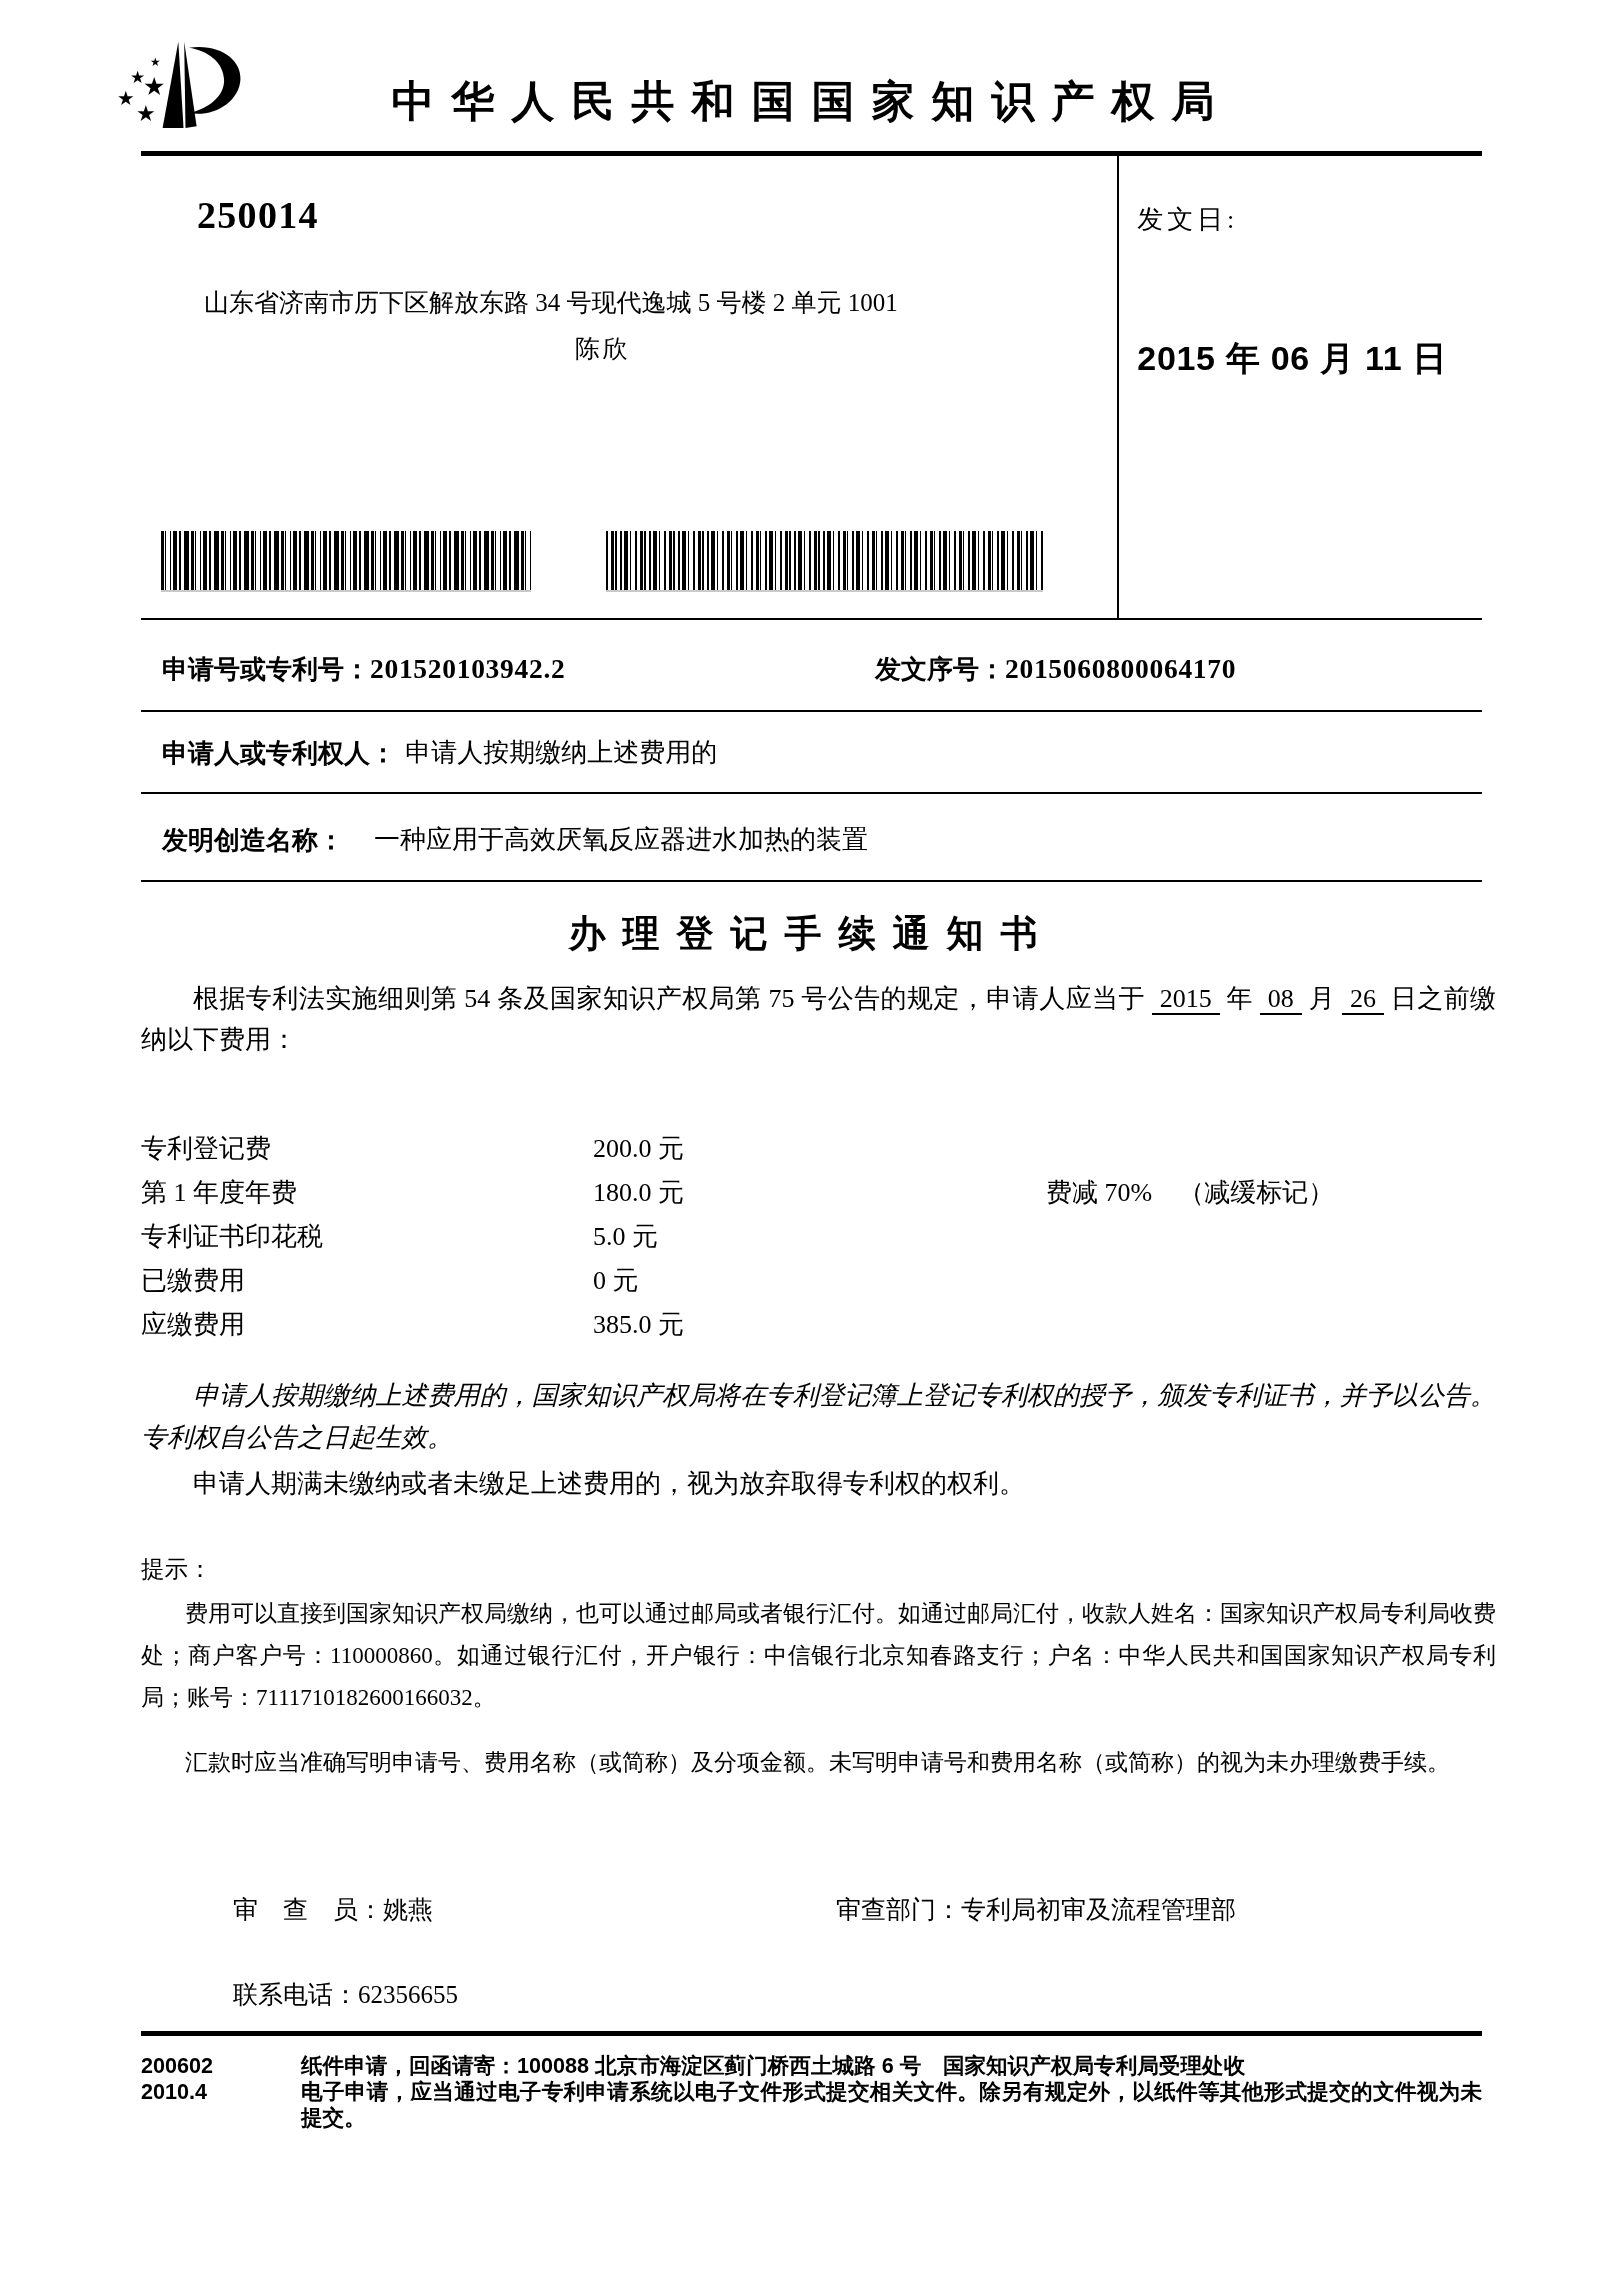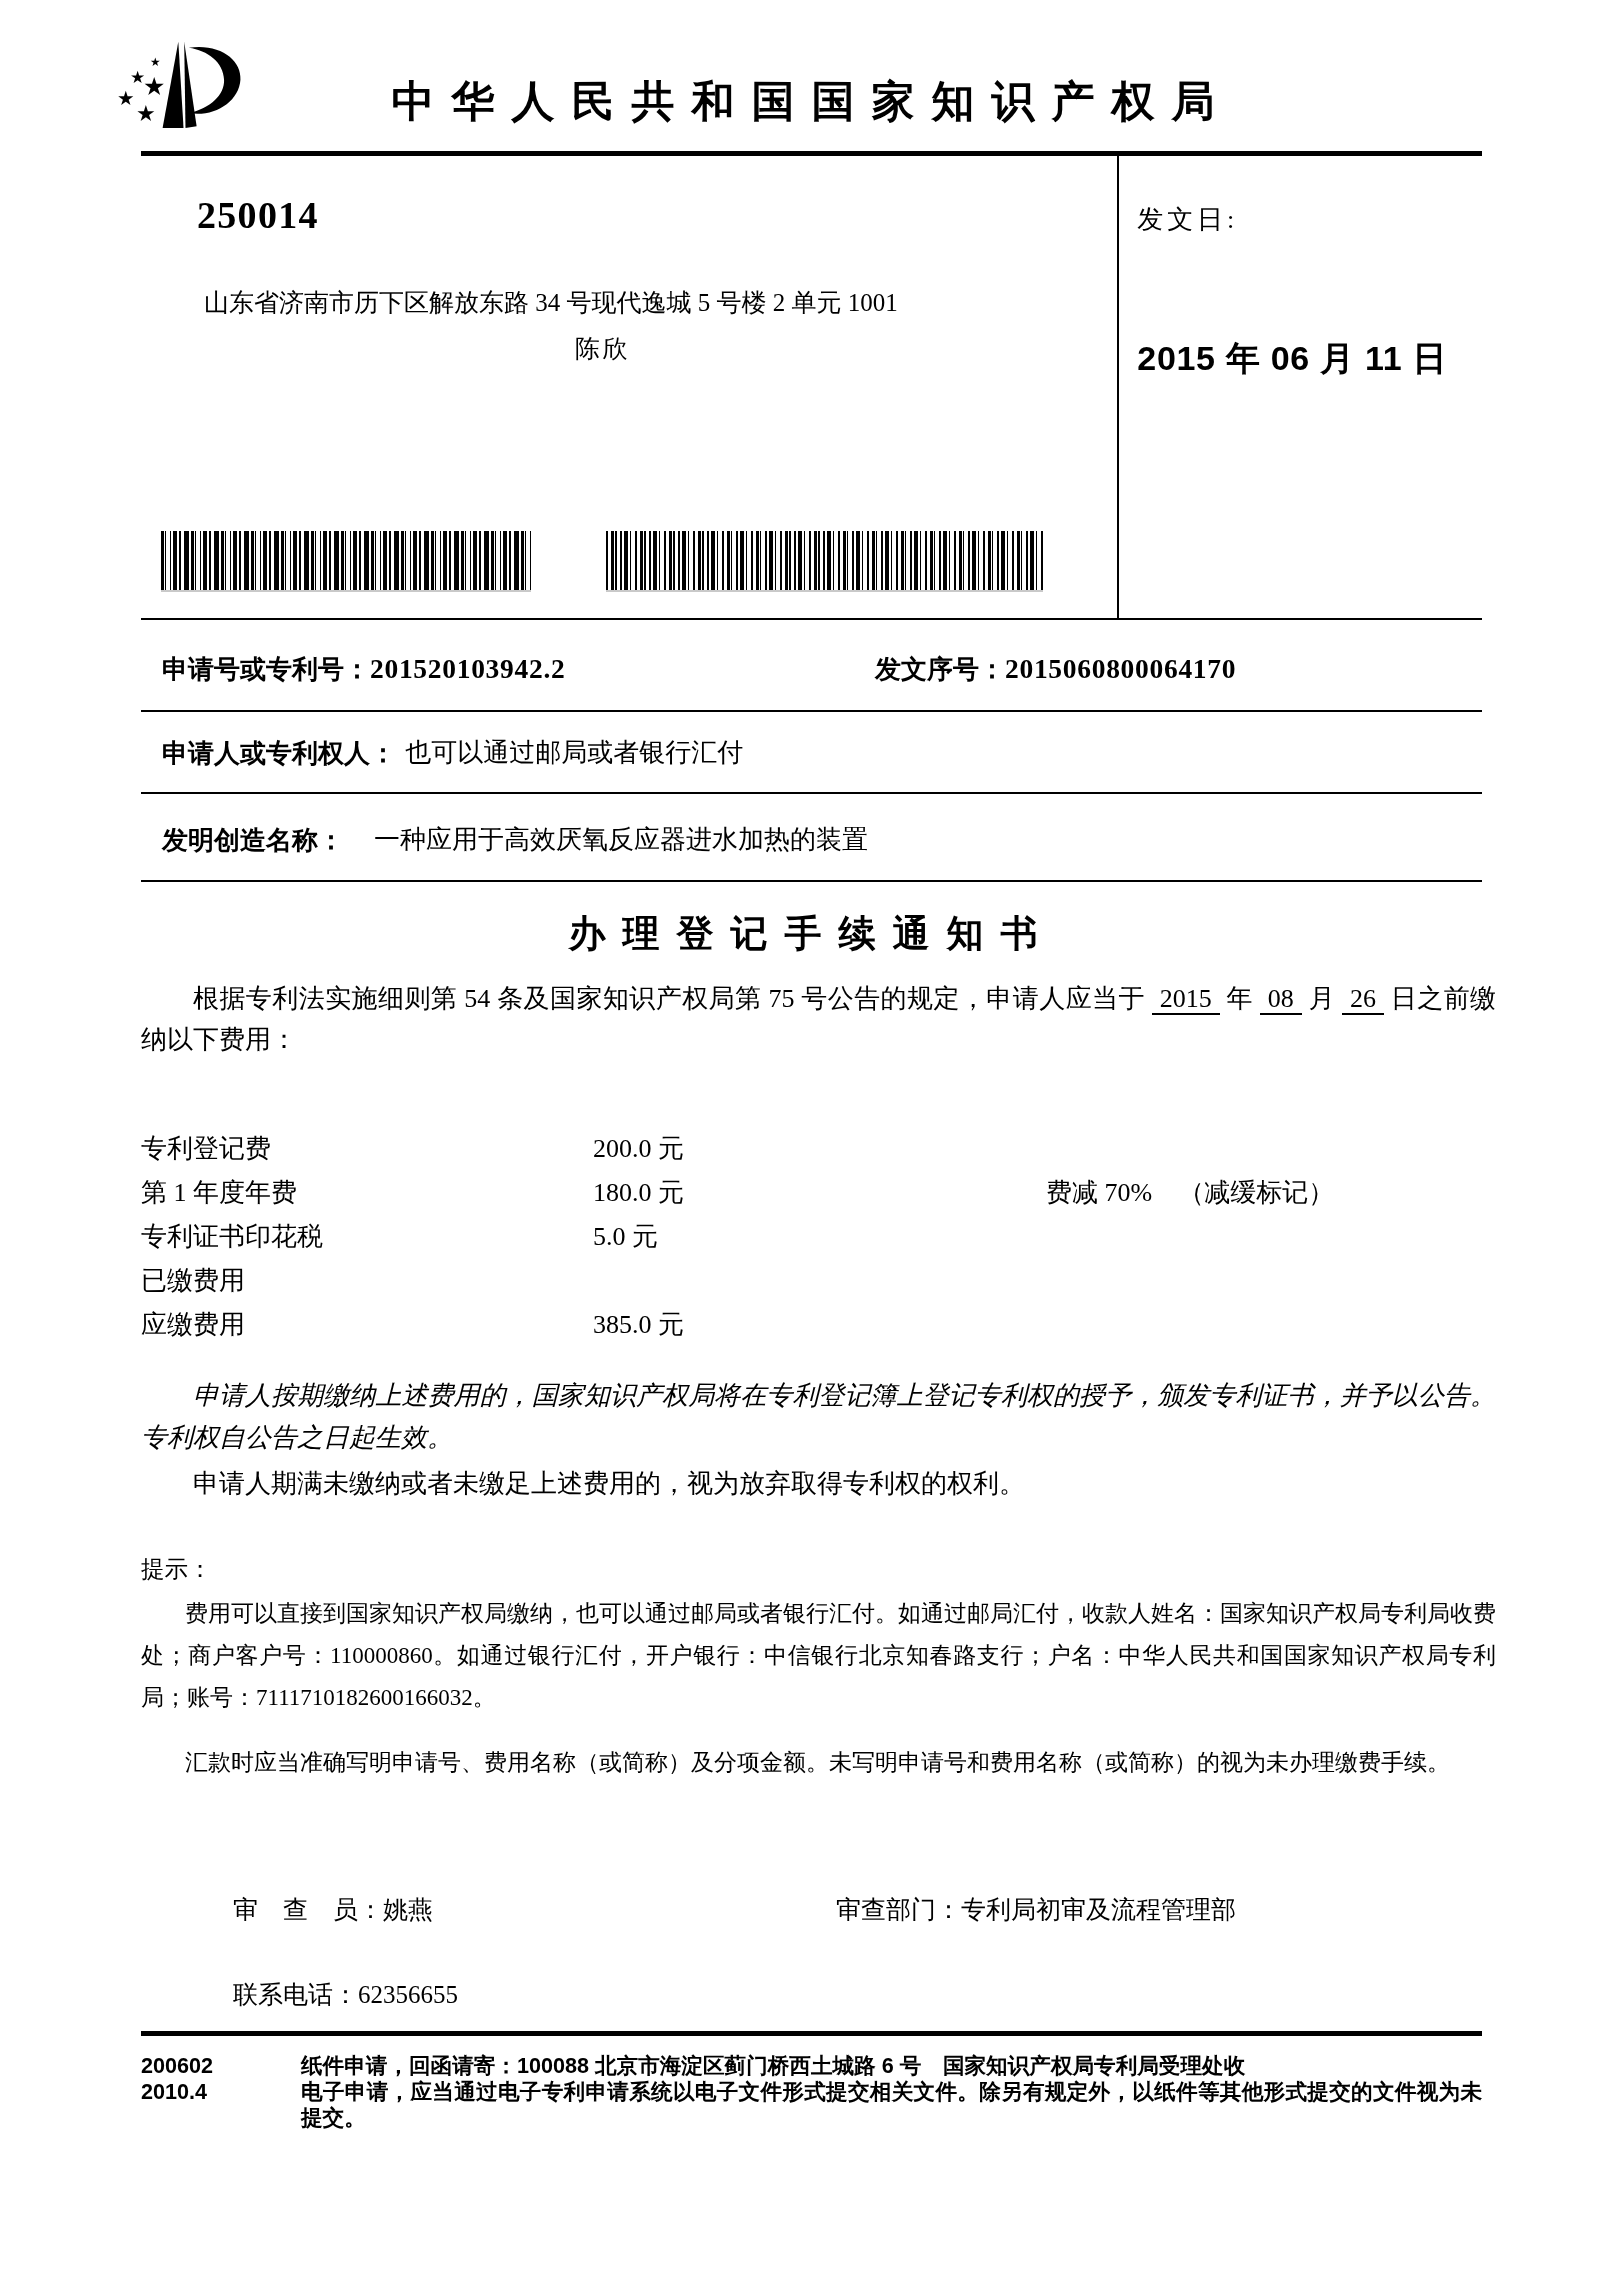--- a/index.html
+++ b/index.html
@@ -143,21 +143,21 @@
       <span class="f-num">201520103942.2</span>
     </div>
     <div class="g2">
       <span class="f-label">发文序号：</span>
       <span class="f-num">2015060800064170</span>
     </div>
   </div>
 
   <div class="field-row row-applicant">
     <span class="f-label">申请人或专利权人：</span>
-    <span class="f-text">也可以通过邮局或者银行汇付</span>
+    <span class="f-text">申请人按期缴纳上述费用的</span>
   </div>
 
   <div class="field-row row-invention">
     <span class="f-label">发明创造名称：</span>
     <span class="f-text">一种应用于高效厌氧反应器进水加热的装置</span>
   </div>
 
   <div class="notice-title">办理登记手续通知书</div>
 
   <p class="para intro"><span>根据专利法实施细则第 54 条及国家知识产权局第 75 号公告的规定，申请人应当于</span> <span class="u">2015</span> <span>年</span> <span class="u">08</span> <span>月</span> <span class="u">26</span> <span>日之前缴纳以下费用：</span></p>
@@ -173,20 +173,21 @@
       <span class="fee-amount">180.0 元</span>
       <span class="fee-note">费减 70%　（减缓标记）</span>
     </div>
     <div class="fee-row">
       <span class="fee-name">专利证书印花税</span>
       <span class="fee-amount">5.0 元</span>
       <span class="fee-note"></span>
     </div>
     <div class="fee-row">
       <span class="fee-name">已缴费用</span>
+      <span class="fee-amount">0 元</span>
       <span class="fee-note"></span>
     </div>
     <div class="fee-row">
       <span class="fee-name">应缴费用</span>
       <span class="fee-amount">385.0 元</span>
       <span class="fee-note"></span>
     </div>
   </div>
 
   <p class="para p1">申请人按期缴纳上述费用的，国家知识产权局将在专利登记簿上登记专利权的授予，颁发专利证书，并予以公告。专利权自公告之日起生效。</p>

